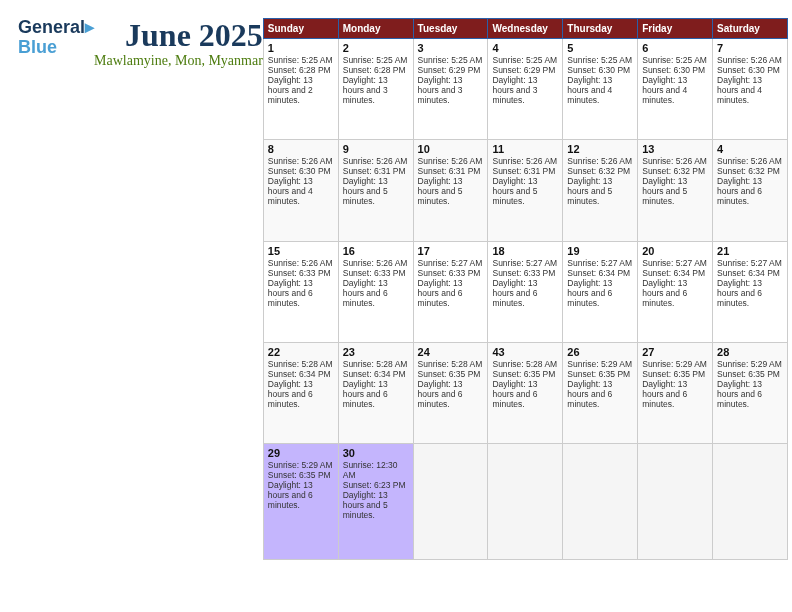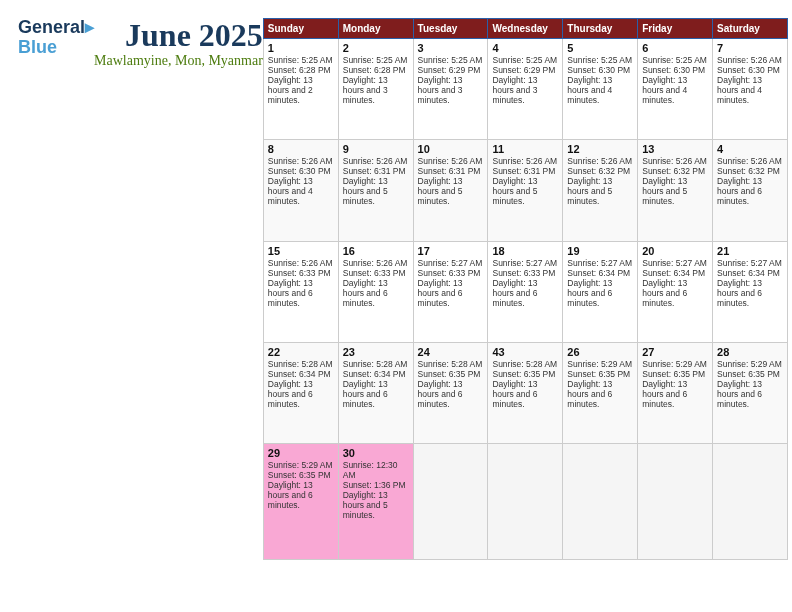--- a/index.html
+++ b/index.html
@@ -67,21 +67,21 @@
     .calendar-table td {
       border: 1px solid #ccc;
       vertical-align: top;
       padding: 3px 4px;
       font-size: 8.5px;
       color: #333;
       width: calc(100% / 7);
       background: #fff;
     }
     .calendar-table tr:last-child td {
-      background: #f9a8d4;
+      background: #c4b5fd;
     }
     .day-num {
       font-size: 11px;
       font-weight: bold;
       color: #111;
       display: block;
       margin-bottom: 1px;
     }
     .empty {
       background: #f5f5f5 !important;
@@ -155,21 +155,21 @@
           <td><span class="day-num">22</span><span>Sunrise: 5:28 AM</span><br><span>Sunset: 6:34 PM</span><br><span>Daylight: 13 hours and 6 minutes.</span></td>
           <td><span class="day-num">23</span><span>Sunrise: 5:28 AM</span><br><span>Sunset: 6:34 PM</span><br><span>Daylight: 13 hours and 6 minutes.</span></td>
           <td><span class="day-num">24</span><span>Sunrise: 5:28 AM</span><br><span>Sunset: 6:35 PM</span><br><span>Daylight: 13 hours and 6 minutes.</span></td>
           <td><span class="day-num">43</span><span>Sunrise: 5:28 AM</span><br><span>Sunset: 6:35 PM</span><br><span>Daylight: 13 hours and 6 minutes.</span></td>
           <td><span class="day-num">26</span><span>Sunrise: 5:29 AM</span><br><span>Sunset: 6:35 PM</span><br><span>Daylight: 13 hours and 6 minutes.</span></td>
           <td><span class="day-num">27</span><span>Sunrise: 5:29 AM</span><br><span>Sunset: 6:35 PM</span><br><span>Daylight: 13 hours and 6 minutes.</span></td>
           <td><span class="day-num">28</span><span>Sunrise: 5:29 AM</span><br><span>Sunset: 6:35 PM</span><br><span>Daylight: 13 hours and 6 minutes.</span></td>
         </tr>
         <tr>
           <td><span class="day-num">29</span><span>Sunrise: 5:29 AM</span><br><span>Sunset: 6:35 PM</span><br><span>Daylight: 13 hours and 6 minutes.</span></td>
-          <td><span class="day-num">30</span><span>Sunrise: 12:30 AM</span><br><span>Sunset: 1:36 PM</span><br><span>Daylight: 13 hours and 5 minutes.</span></td>
+          <td><span class="day-num">30</span><span>Sunrise: 12:30 AM</span><br><span>Sunset: 6:23 PM</span><br><span>Daylight: 13 hours and 5 minutes.</span></td>
           <td class="empty"></td>
           <td class="empty"></td>
           <td class="empty"></td>
           <td class="empty"></td>
           <td class="empty"></td>
         </tr>
       </tbody>
   </table>
 </div>
 

